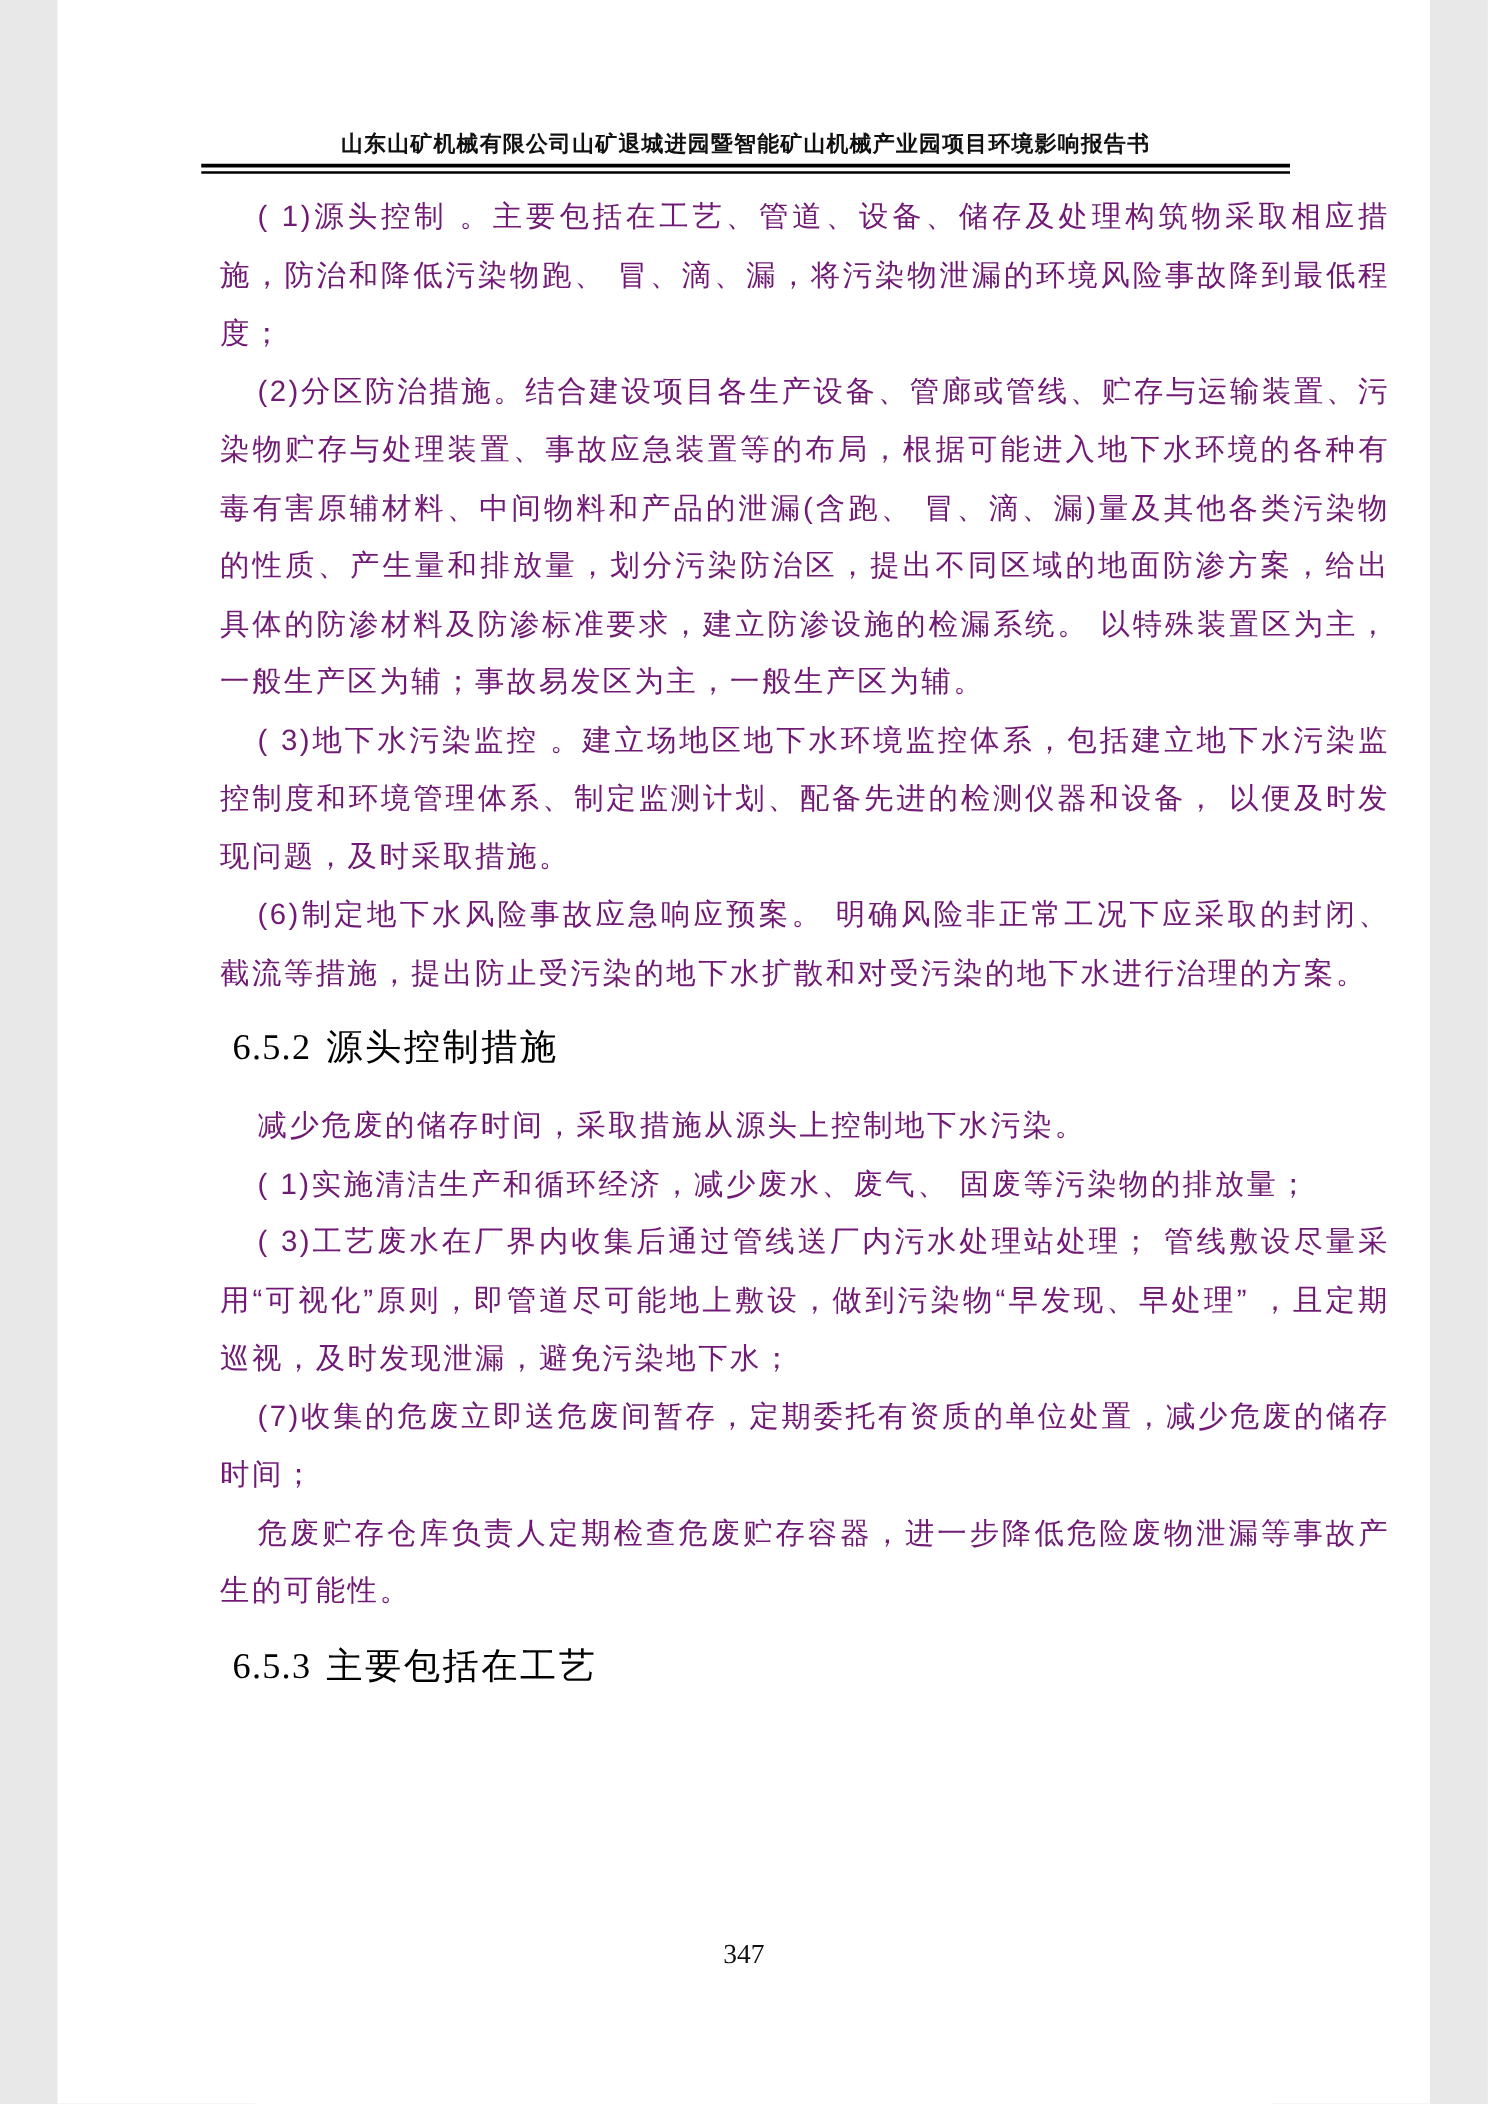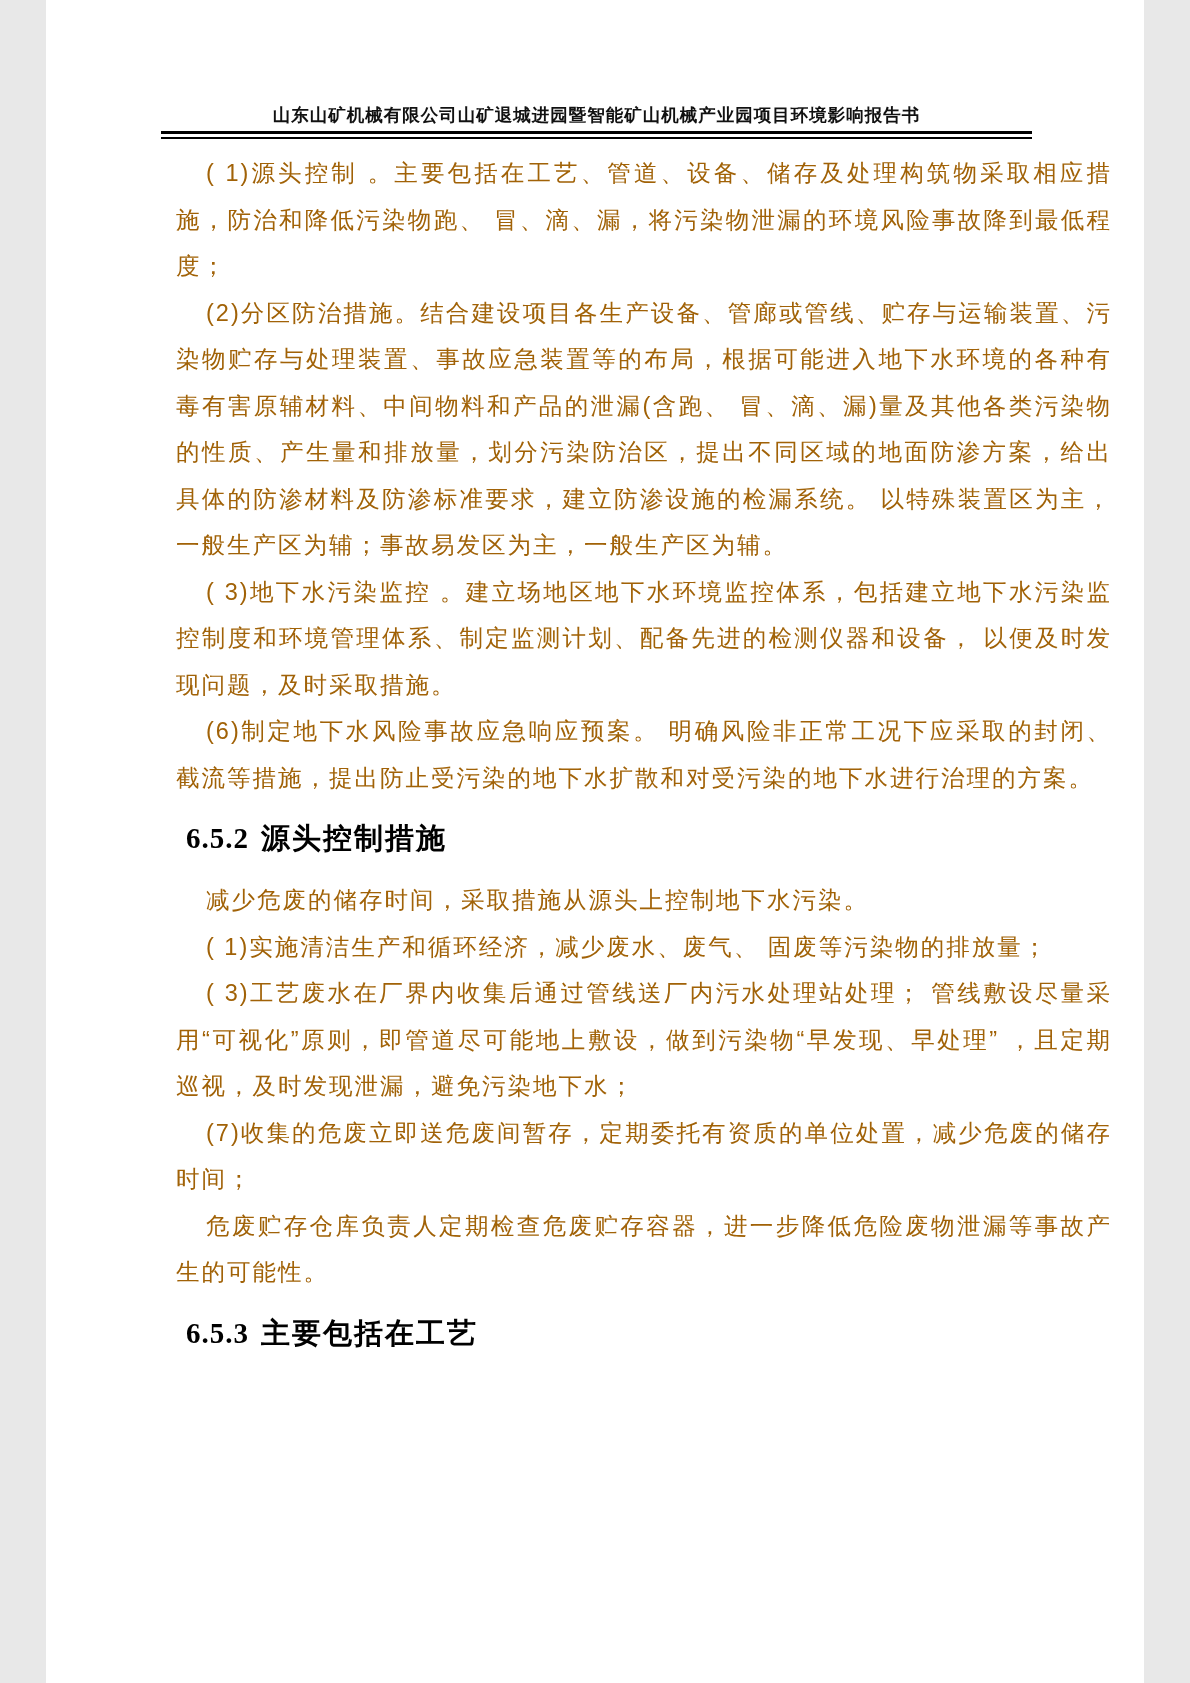--- a/index.html
+++ b/index.html
@@ -42,26 +42,26 @@
     top: 150px;
     left: 130px;
     width: 936px;
   }
   .doc-body p {
     font-size: 23.5px;
     line-height: 46.5px;
     letter-spacing: 2px;
     text-align: justify;
     text-indent: 30px;
-    color: #a16207;
+    color: #701a75;
   }
   .section-heading {
     margin: 11px 0 13px 0;
     font-size: 29px;
-    font-weight: bold;
+    font-weight: normal;
     line-height: 52px;
     letter-spacing: 2px;
     text-indent: 10px;
     color: #000;
     white-space: nowrap;
   }
   .section-heading .h-num {
     font-family: "Liberation Serif", serif;
     letter-spacing: 1px;
     margin-right: 12px;
@@ -102,14 +102,17 @@
     <p>( 1)实施清洁生产和循环经济，减少废水、废气、 固废等污染物的排放量；</p>
     <p>( 3)工艺废水在厂界内收集后通过管线送厂内污水处理站处理； 管线敷设尽量采用“可视化”原则，即管道尽可能地上敷设，做到污染物“早发现、早处理” ，且定期巡视，及时发现泄漏，避免污染地下水；</p>
     <p>(7)收集的危废立即送危废间暂存，定期委托有资质的单位处置，减少危废的储存时间；</p>
     <p>危废贮存仓库负责人定期检查危废贮存容器，进一步降低危险废物泄漏等事故产生的可能性。</p>
 
     <h2 class="section-heading">
       <span class="h-num">6.5.3</span><span class="h-title">主要包括在工艺</span>
     </h2>
   </div>
 
+  <div class="doc-footer">
+    <span>347</span>
+  </div>
 
 </div>
 
 </body></html>

